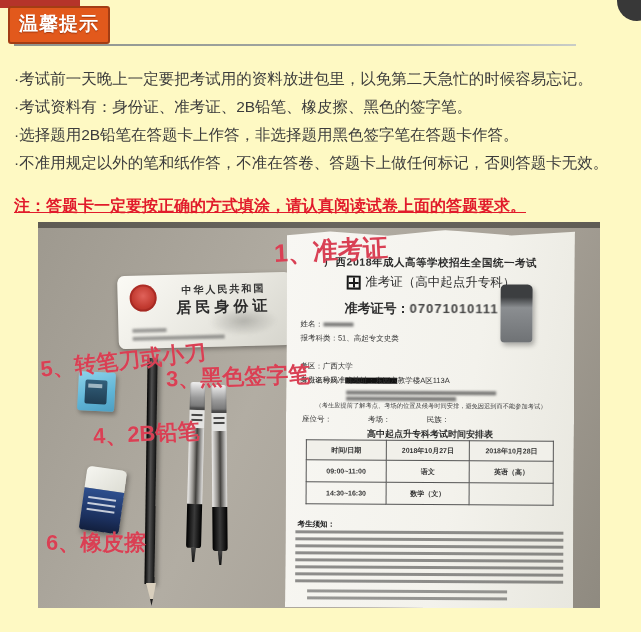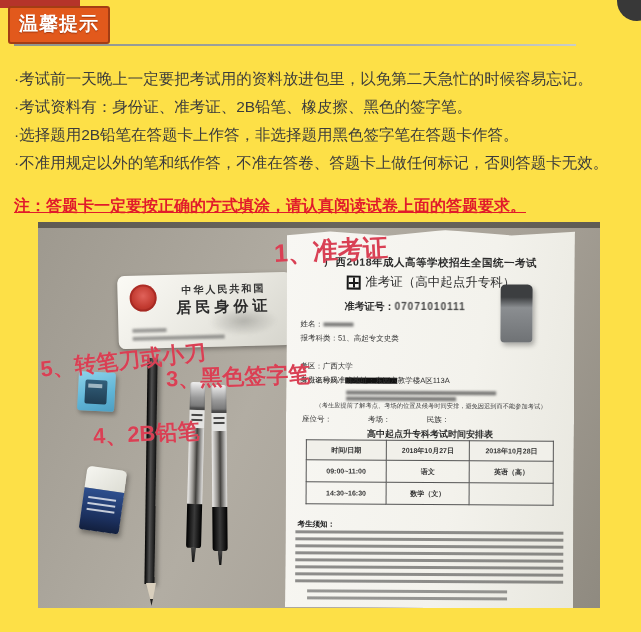--- a/index.html
+++ b/index.html
@@ -1,17 +1,17 @@
 <!DOCTYPE html>
 <html><head>
 <meta charset="utf-8">
 <style>
   * { margin:0; padding:0; box-sizing:border-box; }
   body { font-family:"Liberation Sans","DejaVu Sans",sans-serif; }
-  #screen{ position:relative; width:641px; height:632px; background:#fde047; overflow:hidden; }
+  #screen{ position:relative; width:641px; height:632px; background:#fef9c3; overflow:hidden; }
 
   
   .corner-strip{ position:absolute; left:0; top:0; width:80px; height:8px; background:#b5342a; }
   .badge{ position:absolute; left:8px; top:6px; padding:3px 9px 5px; background:#e2591c;
           border:2px solid #a33d14; border-radius:3px; color:#fff; font-size:19px; font-weight:bold;
           letter-spacing:1px; text-shadow:0 1px 1px rgba(120,30,0,.6); }
   .corner-circle{ position:absolute; left:617px; top:-19px; width:40px; height:40px; border-radius:50%;
           background:#383838; }
   .divider{ position:absolute; left:14px; top:44px; width:562px; height:2px;
           background:linear-gradient(to right,#8e948e 0%,#a7aca6 70%,#c9cdc7 100%); }
@@ -98,21 +98,21 @@
           clip-path:polygon(0 6px,15% 2px,35% 6px,55% 0,78% 5px,100% 1px,100% 100%,0 100%);
           transform:rotate(.3deg); color:#2d2d2d; z-index:4; }
   .t-exam-title{ position:absolute; top:26px; left:0; width:100%; text-align:center;
           font-size:10.5px; font-weight:bold; letter-spacing:.5px; }
   .t-title-row{ position:absolute; top:44px; left:0; width:100%; display:flex; justify-content:center;
           align-items:center; gap:5px; }
   .grid-icon{ width:14px; height:14px; border:2px solid #1a1a1a;
           background:linear-gradient(to right, transparent 4px, #1a1a1a 4px 6px, transparent 6px),
                      linear-gradient(to bottom, transparent 4px, #1a1a1a 4px 6px, transparent 6px); }
   .t-title{ font-size:12.5px; font-weight:normal; }
-  .t-no-row{ position:absolute; top:70px; left:58px; font-size:10px; font-weight:bold; }
+  .t-no-row{ position:absolute; top:70px; left:58px; font-size:13px; font-weight:bold; }
   .t-no-val{ filter:blur(.7px); letter-spacing:1px; color:#444; }
   .t-field{ position:absolute; left:14px; font-size:7.5px; white-space:nowrap; color:#333; }
   .blur-bar{ display:inline-block; vertical-align:middle; height:4px; background:rgba(60,60,60,.65); filter:blur(.8px); }
   .redact-bar{ display:inline-block; vertical-align:middle; width:52px; height:6px; background:#111; }
   .t-caution{ position:absolute; left:10px; top:172px; width:270px; font-size:6.5px; color:#444;
           text-align:center; white-space:nowrap; transform:scale(.96); }
   .t-seat-row{ position:absolute; left:16px; top:185px; font-size:7.5px; color:#333; }
   .t-seat-row span{ margin-right:34px; }
   .t-sched-title{ position:absolute; top:198px; left:0; width:100%; text-align:center; font-size:9px; font-weight:bold; }
   .t-table{ position:absolute; left:20px; top:210px; width:248px; border-collapse:collapse; }
@@ -242,15 +242,16 @@
 
     <div class="eraser">
       <div class="eraser-top"></div>
       <div class="eraser-sleeve"></div>
     </div>
 
     <div class="ann" id="ann-ticket">1、准考证</div>
     <div class="ann" id="ann-sharpener">5、转笔刀或小刀</div>
     <div class="ann" id="ann-pen">3、黑色签字笔</div>
     <div class="ann" id="ann-pencil">4、2B铅笔</div>
+    <div class="ann" id="ann-eraser">6、橡皮擦</div>
   </div>
 
 </div>
 
 </body></html>

